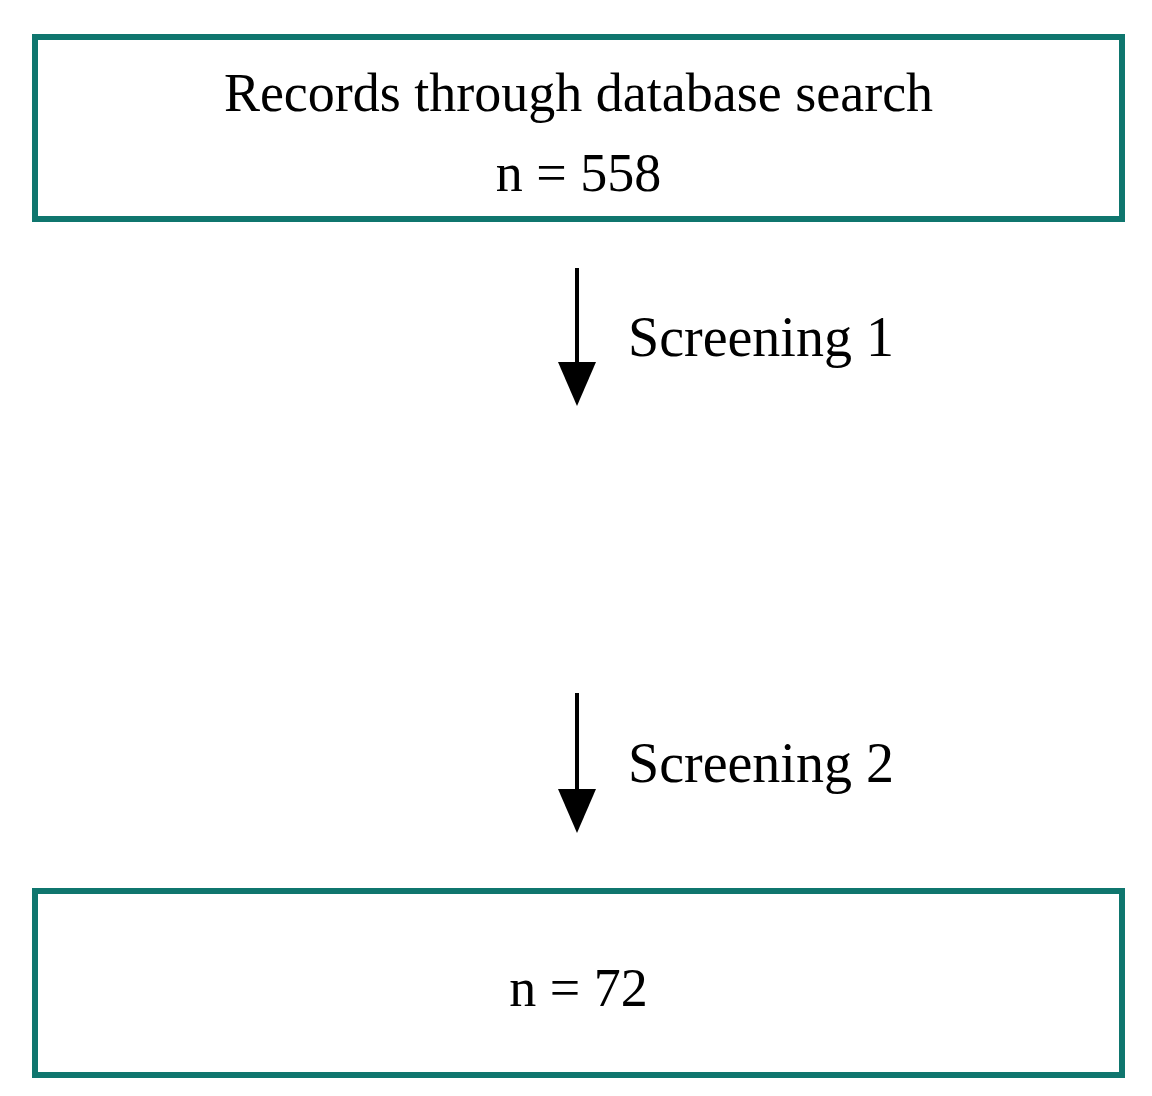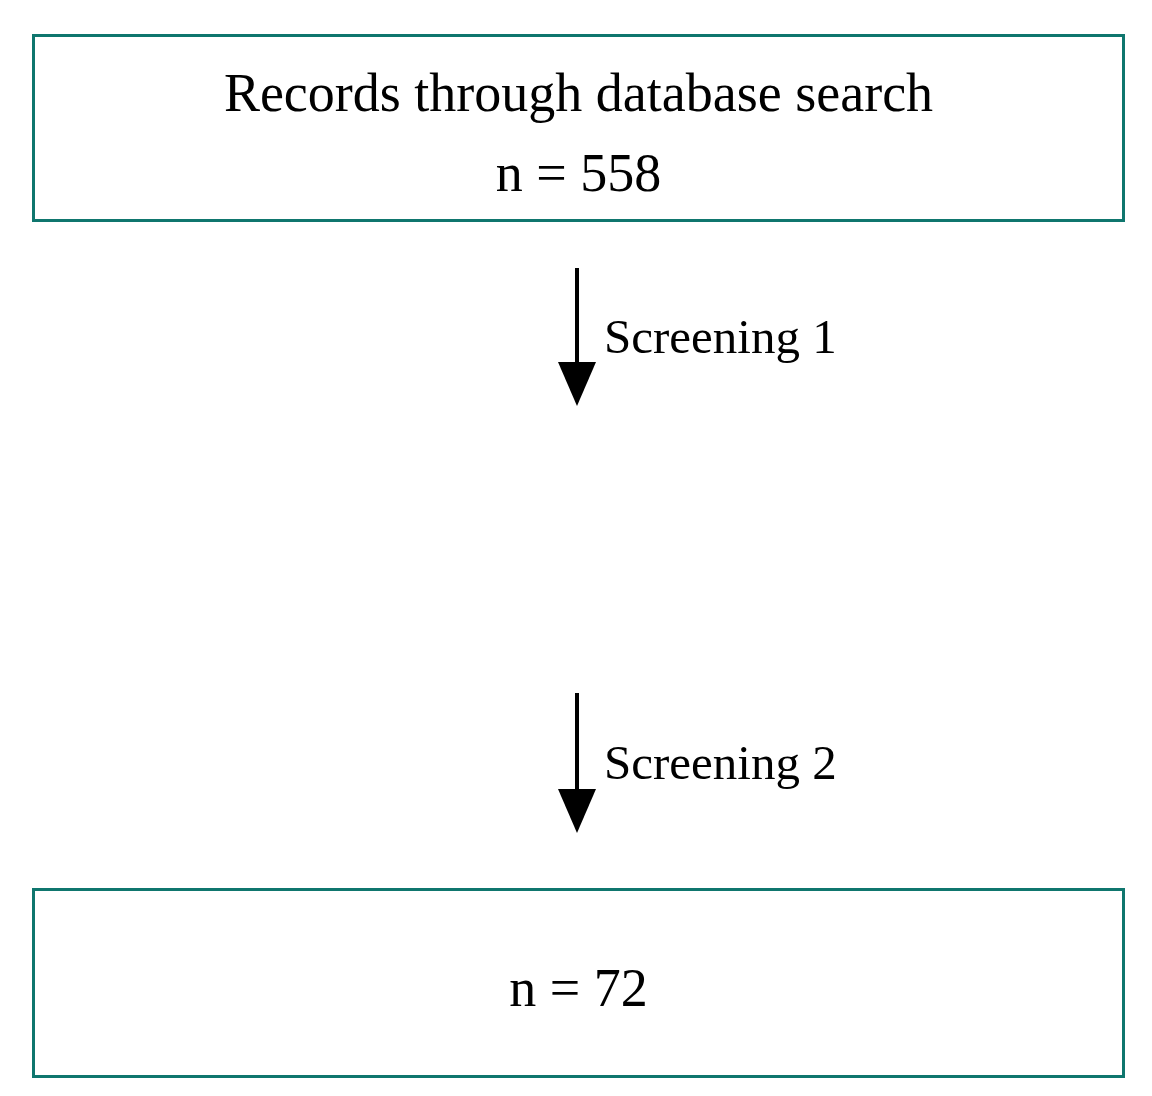--- a/index.html
+++ b/index.html
@@ -14,21 +14,21 @@
     background: #ffffff;
     font-family: "Liberation Serif", serif;
     color: #000000;
     overflow: hidden;
   }
   .flow-box {
     position: absolute;
     left: 32px;
     width: 1093px;
     box-sizing: border-box;
-    border: 3px solid #0f766e;
+    border: 6px solid #0f766e;
     background: #ffffff;
     display: flex;
     flex-direction: column;
     align-items: center;
     justify-content: center;
     padding-top: 10px;
     text-align: center;
   }
   .box-1 { top: 34px;  height: 188px; }
   .box-2 { top: 443px; height: 190px; }
@@ -56,22 +56,22 @@
     height: 0;
     border-left: 19px solid transparent;
     border-right: 19px solid transparent;
     border-top: 44px solid #000000;
   }
   .arrow-head-1 { top: 362px; }
   .arrow-head-2 { top: 789px; }
 
   .arrow-label {
     position: absolute;
-    left: 604px;
-    font-size: 49px;
+    left: 628px;
+    font-size: 56px;
     line-height: 60px;
     white-space: nowrap;
   }
   .arrow-label-1 { top: 307px; }
   .arrow-label-2 { top: 733px; }
 </style>
 </head>
 <body>
 
 <div class="page">

